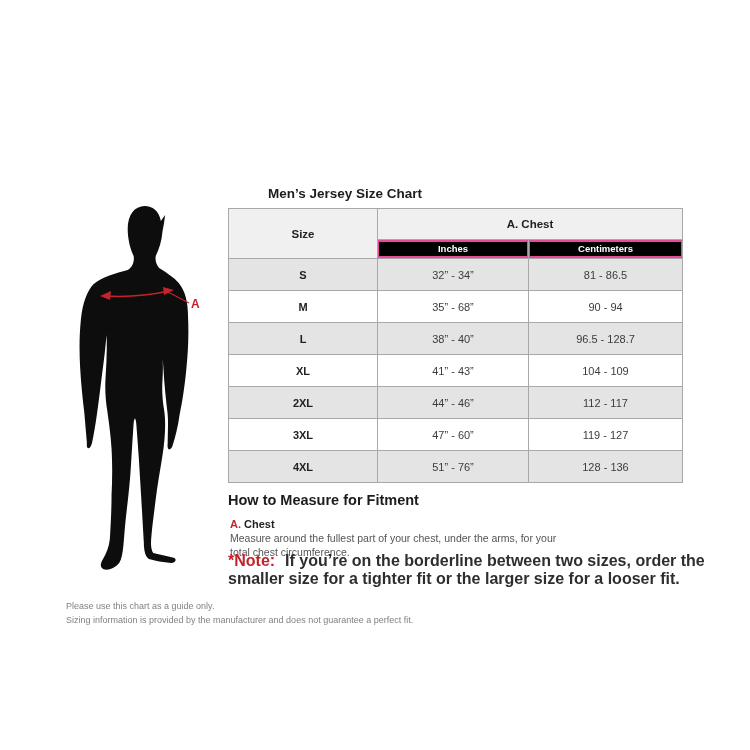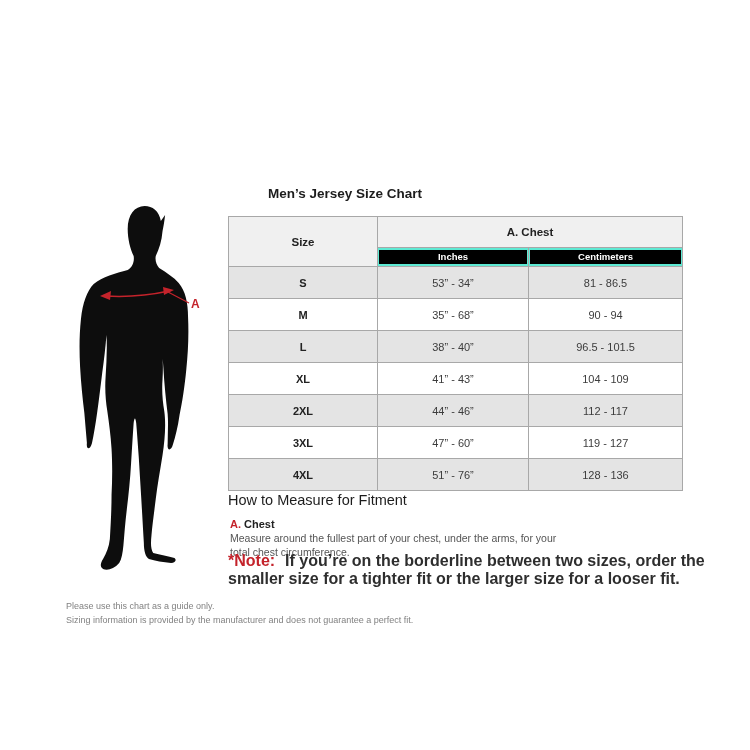--- a/index.html
+++ b/index.html
@@ -14,34 +14,34 @@
             transform-origin:left top;margin-left:4px;line-height:36px;}
   .tm{font-size:7px;color:#121212;align-self:flex-end;margin-bottom:4px;}
 
   
   .figure{position:absolute;left:75px;top:203px;}
   .body-fill{fill:#0d0d0d;}
   .marker-text{fill:#c4232b;font-family:"Liberation Sans",sans-serif;font-size:12px;font-weight:bold;}
 
   
   .title{position:absolute;left:228px;top:186px;font-size:13.5px;font-weight:bold;color:#1c1c1c;margin-left:40px;}
-  .chart{position:absolute;left:228px;top:216px;width:454px;border-collapse:collapse;
+  .chart{position:absolute;left:228px;top:208px;width:454px;border-collapse:collapse;
          table-layout:fixed;border-radius:23px;}
   .chart th,.chart td{border:1px solid #a8a8a8;text-align:center;padding:0;}
   .chart .size-h{background:#f0f0f0;font-size:11.5px;color:#222;height:46px;font-weight:bold;}
   .chart .chest-h{background:#f0f0f0;font-size:11.5px;color:#222;height:30px;font-weight:bold;}
-  .chart .unit-cell{background:#5eead4;height:16px;padding:1px;}
+  .chart .unit-cell{background:#ec4899;height:16px;padding:1px;}
   .unit-bar{background:#000;color:#fff;font-size:9.5px;font-weight:bold;height:14px;line-height:14px;}
   .chart tbody td{height:31px;font-size:11px;color:#3c3c3c;}
   .chart tbody td.size-c{font-weight:bold;color:#222;}
   .chart tbody tr:nth-child(odd){background:#e4e4e4;}
   .chart tbody tr:nth-child(even){background:#ffffff;}
 
   
-  .measure-heading{position:absolute;left:228px;top:492px;font-size:14.5px;font-weight:normal;color:#1c1c1c;}
+  .measure-heading{position:absolute;left:228px;top:492px;font-size:14.5px;font-weight:bold;color:#1c1c1c;}
   .measure-label{position:absolute;left:230px;top:518px;font-size:11px;font-weight:bold;color:#222;}
   .red{color:#c4232b;}
   .measure-desc{position:absolute;left:230px;top:531px;width:348px;font-size:10.5px;
                 color:#555;line-height:1.35;}
   .note{position:absolute;left:228px;top:552px;font-size:16px;font-weight:bold;color:#2e2e2e;}
   .note .red{margin-right:10px;}
 
   
   .footer{position:absolute;left:66px;top:600px;font-size:9px;color:#828282;line-height:1.5;}
 </style>
@@ -108,32 +108,32 @@
           <div class="unit-bar">Inches</div>
         </th>
         <th class="unit-cell">
           <div class="unit-bar">Centimeters</div>
         </th>
       </tr>
     </thead>
     <tbody>
       <tr>
         <td class="size-c">S</td>
-        <td>53” - 34”</td>
+        <td>32” - 34”</td>
         <td>81 - 86.5</td>
       </tr>
       <tr>
         <td class="size-c">M</td>
         <td>35” - 68”</td>
         <td>90 - 94</td>
       </tr>
       <tr>
         <td class="size-c">L</td>
         <td>38” - 40”</td>
-        <td>96.5 - 101.5</td>
+        <td>96.5 - 128.7</td>
       </tr>
       <tr>
         <td class="size-c">XL</td>
         <td>41” - 43”</td>
         <td>104 - 109</td>
       </tr>
       <tr>
         <td class="size-c">2XL</td>
         <td>44” - 46”</td>
         <td>112 - 117</td>

